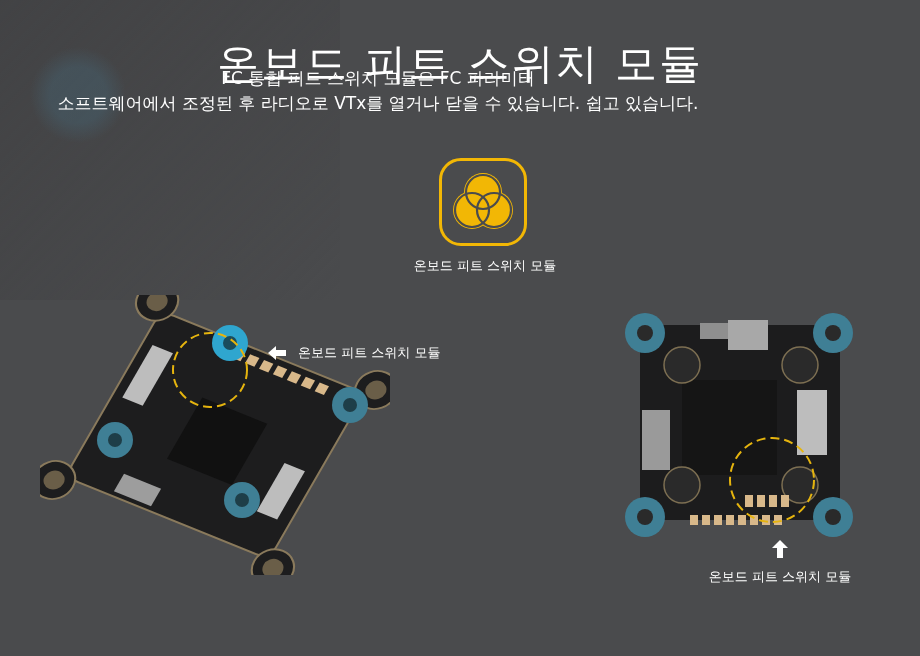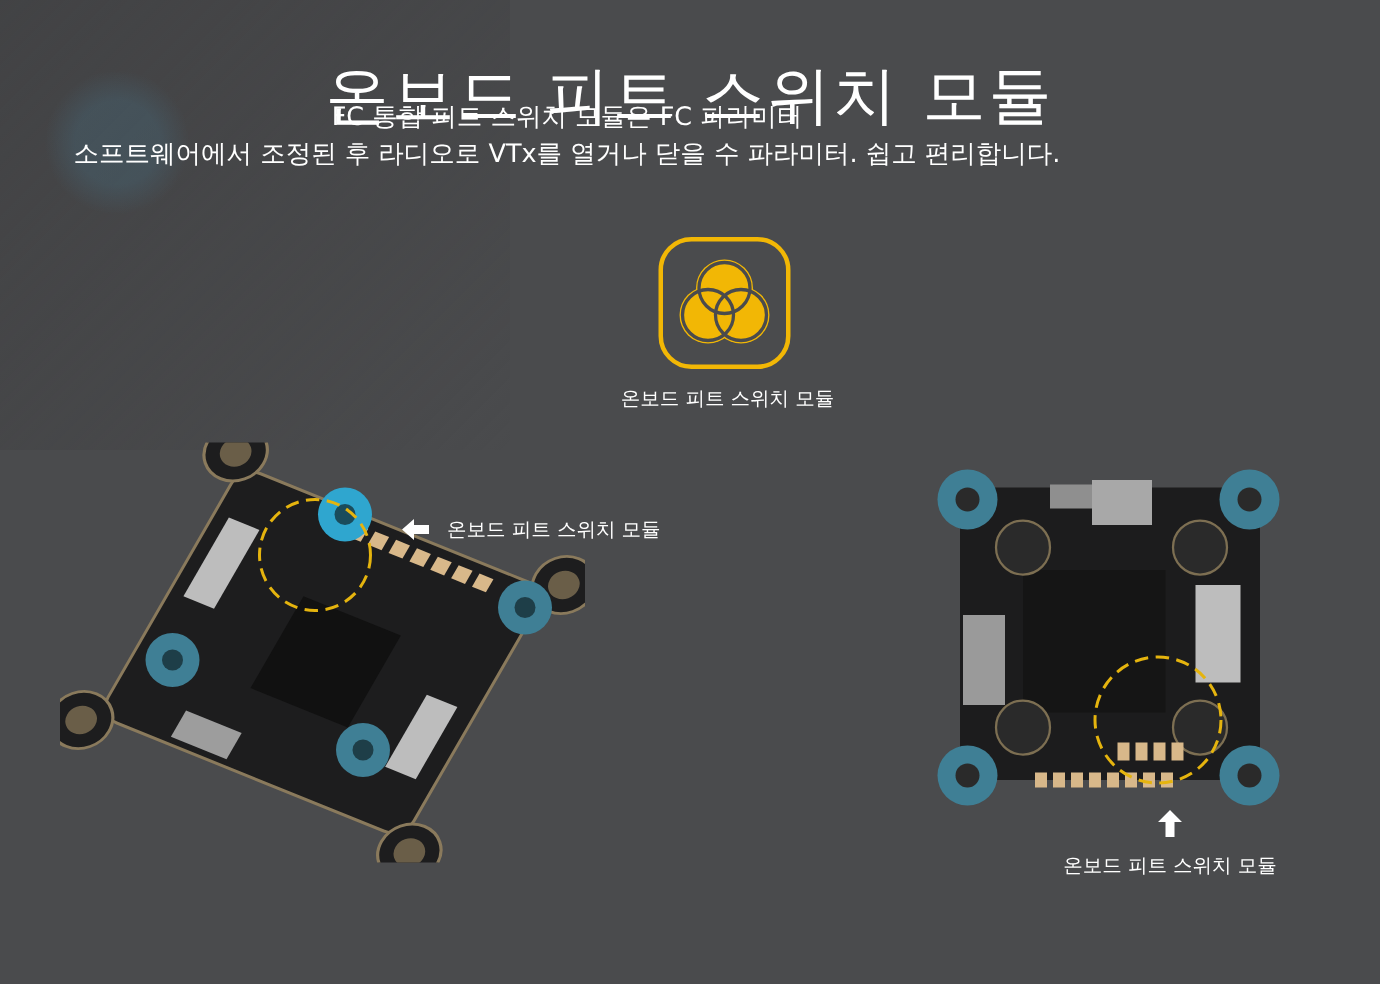--- a/index.html
+++ b/index.html
@@ -46,21 +46,21 @@
     .arrow-up { width: 16px; height: 18px; margin: 0 auto; }
   </style>
 </head>
 <body>
 
 <div class="bg-ghost"></div>
 
 <h1 class="title">온보드 피트 스위치 모듈</h1>
 <div class="subtitle">
   <div>FC 통합 피트 스위치 모듈은 FC 파라미터</div>
-  <div>소프트웨어에서 조정된 후 라디오로 VTx를 열거나 닫을 수 파라미터. 쉽고 편리합니다.</div>
+  <div>소프트웨어에서 조정된 후 라디오로 VTx를 열거나 닫을 수 있습니다. 쉽고 있습니다.</div>
 </div>
 
 <div class="icon-box">
   <svg width="82" height="82" viewBox="0 0 82 82">
     <g fill="#f2b705">
       <circle cx="41" cy="31" r="19"></circle>
       <circle cx="30" cy="49" r="19"></circle>
       <circle cx="52" cy="49" r="19"></circle>
     </g>
     <g fill="none" stroke="#4a4b4d" stroke-width="2.2">

